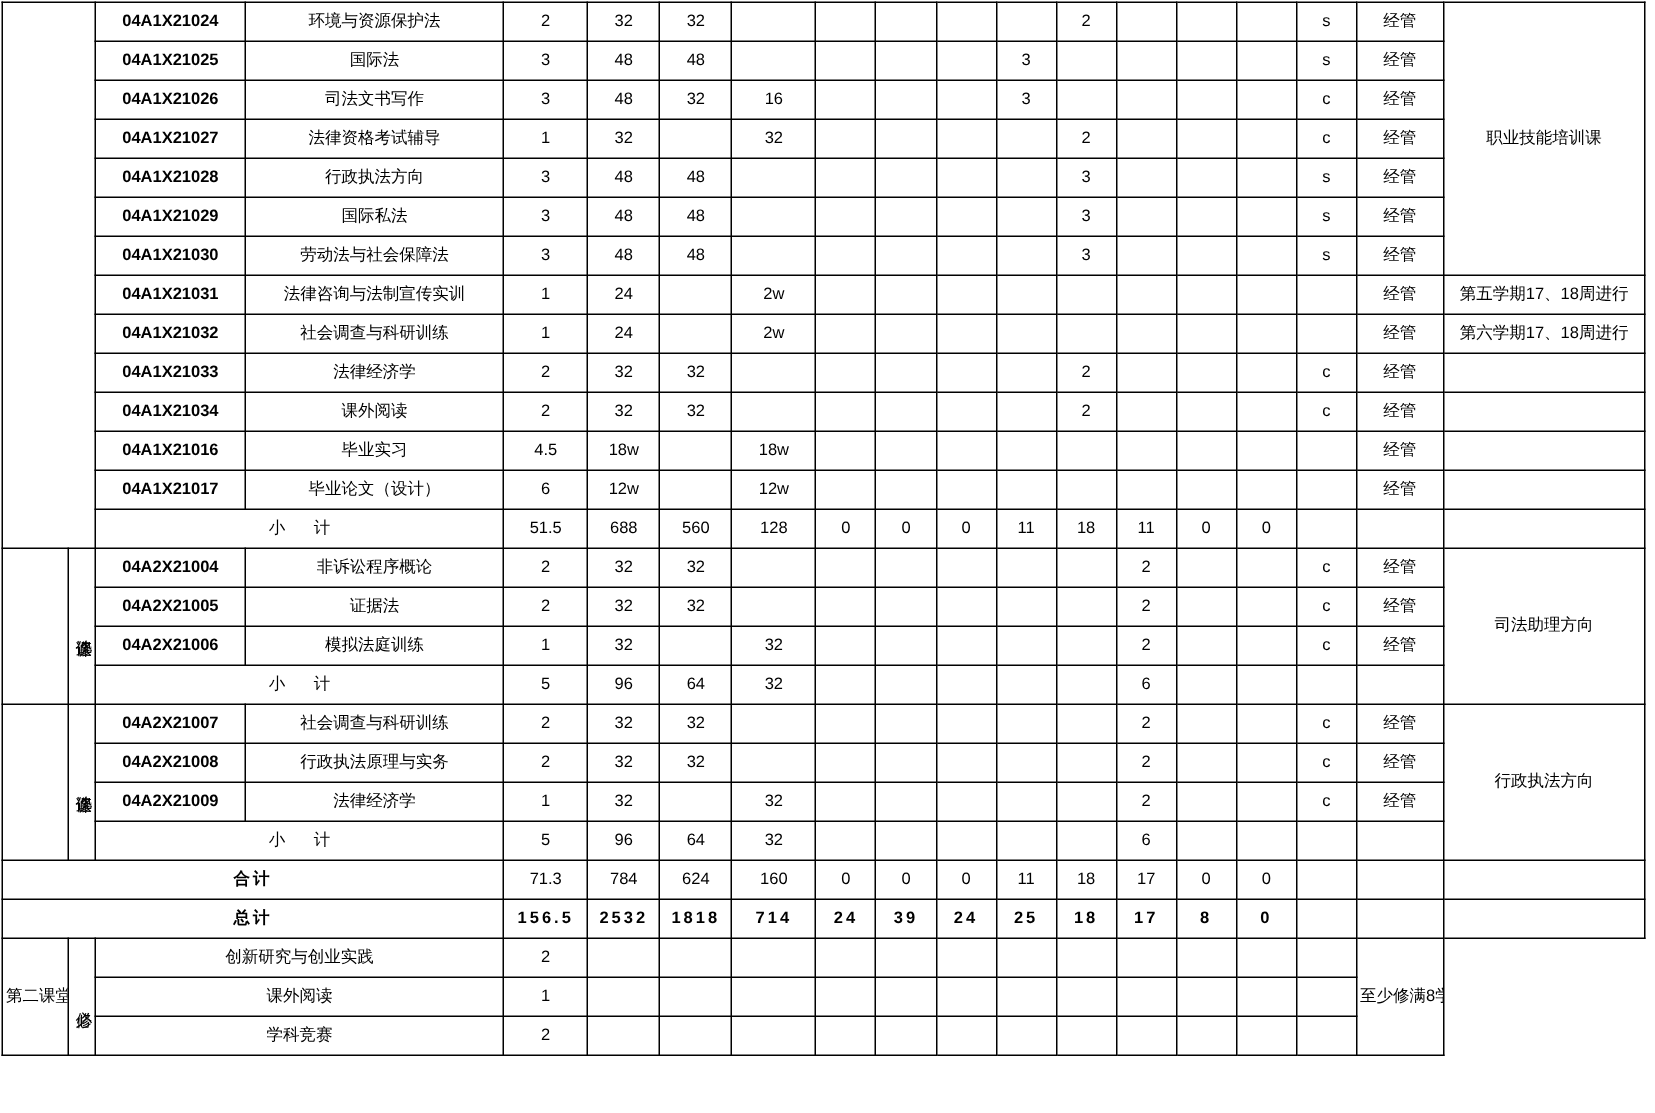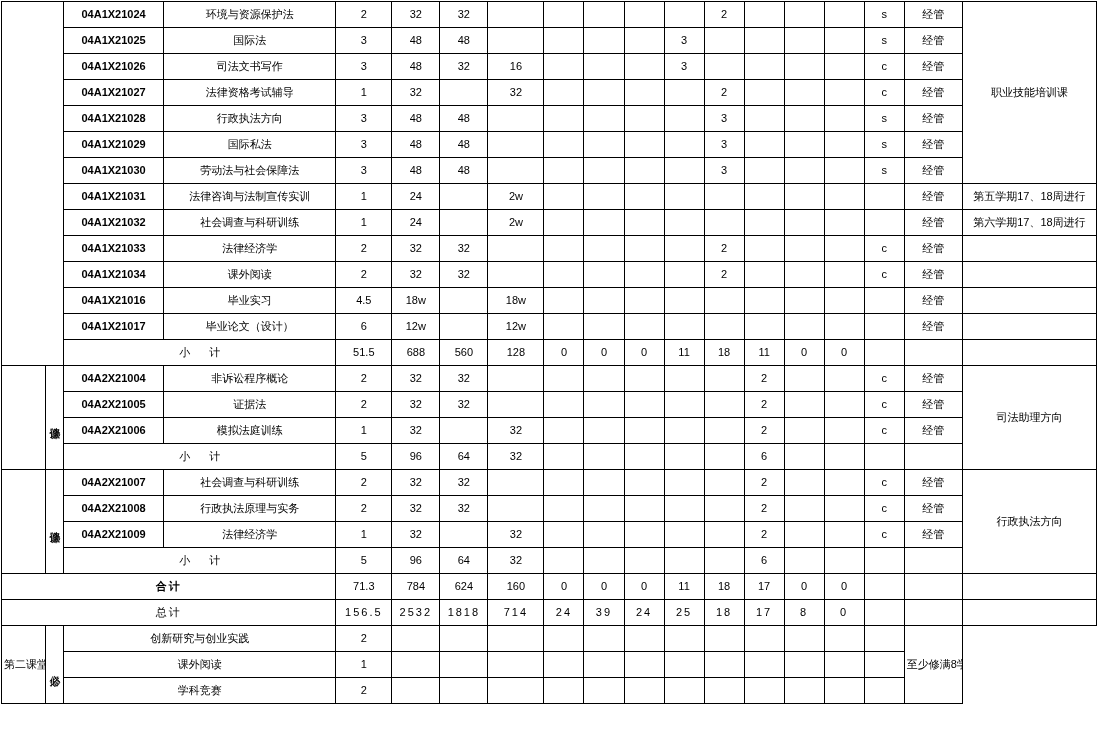--- a/index.html
+++ b/index.html
@@ -65,21 +65,21 @@
   td.subtotal-label {
     letter-spacing: 8px;
     text-indent: 8px;
   }
   td.total-label {
     font-weight: bold;
     letter-spacing: 2px;
     font-family: Liberation Serif, serif;
   }
   td.grand-label {
-    font-weight: normal;
+    font-weight: bold;
     letter-spacing: 2px;
     height: 60px;
   }
   td.remark-multiline {
     white-space: normal;
     line-height: 1.5;
     text-align: center;
     padding: 2px 4px;
     font-size: 11px;
   }

